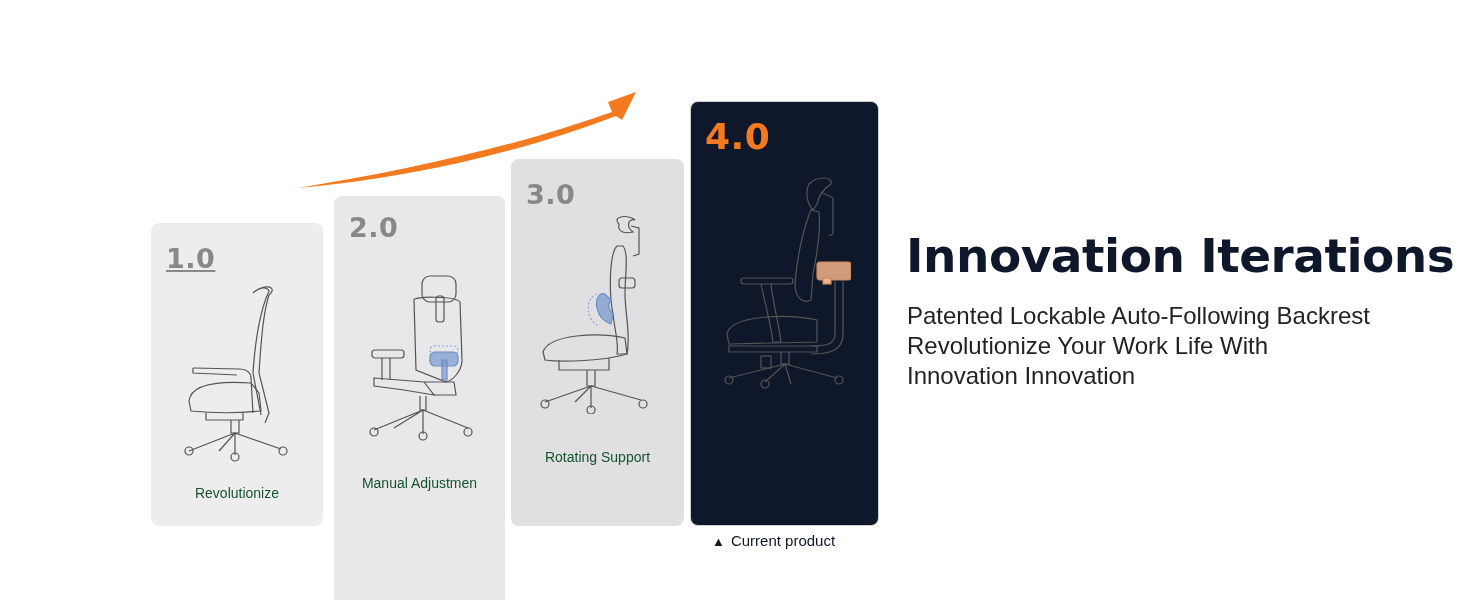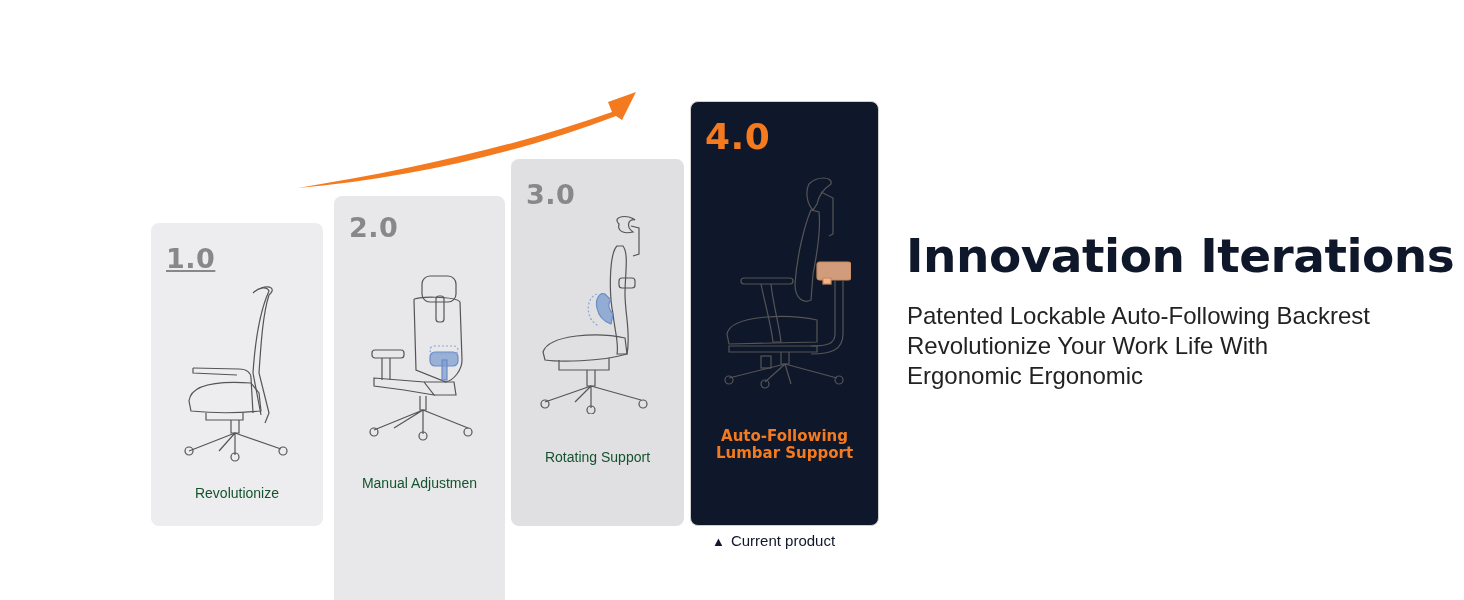--- a/index.html
+++ b/index.html
@@ -120,28 +120,24 @@
     <path d="M40 110 C 44 130, 50 150, 52 168 L 60 168 C 58 150, 52 130, 50 110"></path>
     <path d="M6 160 C 10 140, 70 140, 96 146 L 96 168 L 8 170 Z"></path>
     <path d="M8 172 L 96 172 L 96 178 L 8 178 Z"></path>
     <rect x="40" y="182" width="10" height="12"></rect>
     <path d="M60 178 L 60 190 L 68 190 L 68 178"></path>
     <path d="M64 190 L 8 204 M64 190 L 116 204 M64 190 L 44 208 M64 190 L 70 210"></path>
     <circle cx="8" cy="206" r="4"></circle>
       <circle cx="118" cy="206" r="4"></circle>
       <circle cx="44" cy="210" r="4"></circle>
   </svg>
-  <div class="label" style="top:326px;">
-    <div>Auto-Following</div>
-    <div>Lumbar Support</div>
-  </div>
 </div>
 
 <div class="current">
   <span class="tri">▲</span><span>Current product</span>
 </div>
 
 <div class="headline">Innovation Iterations</div>
 <div class="desc">
   <div>Patented Lockable Auto-Following Backrest</div>
   <div>Revolutionize Your Work Life With</div>
-  <div>Ergonomic Ergonomic</div>
+  <div>Innovation Innovation</div>
 </div>
 
 </body></html>

